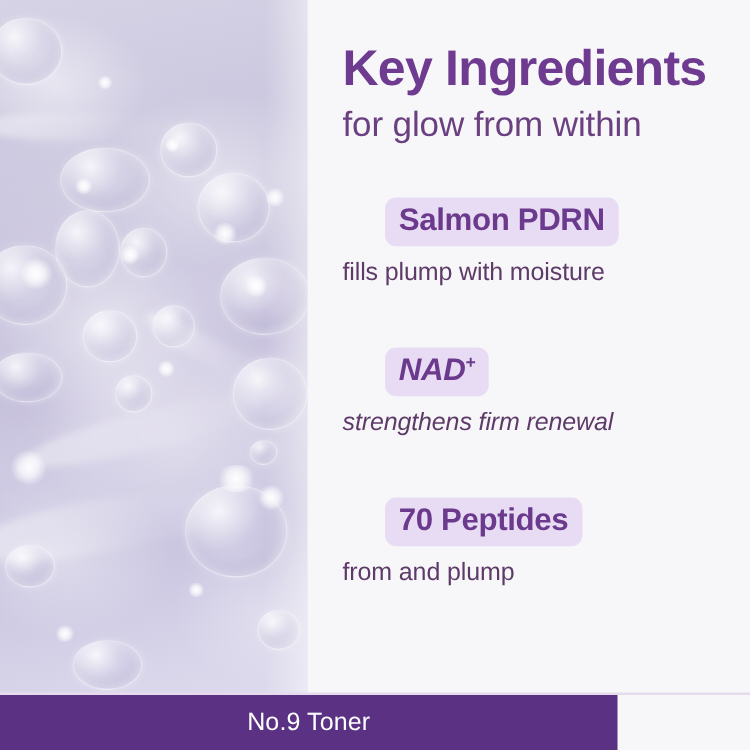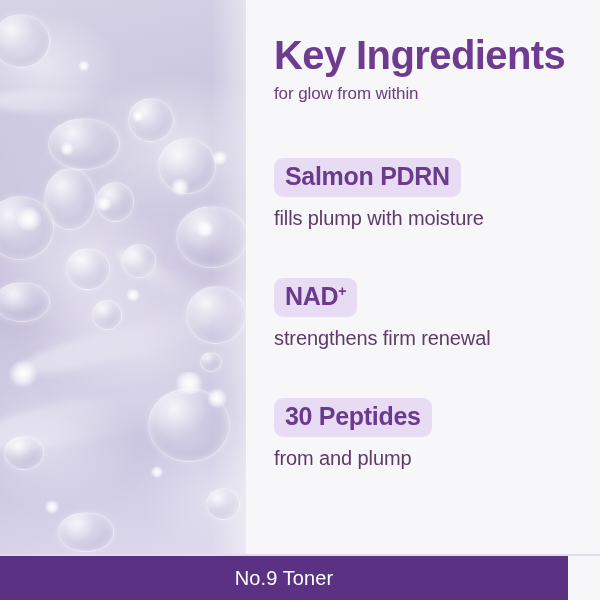--- a/index.html
+++ b/index.html
@@ -99,64 +99,65 @@
     font-size:40px;
     font-weight:700;
     letter-spacing:-0.6px;
     color:#6e3b90;
     line-height:1.05;
     white-space:nowrap;
   }
   #subtitle {
     position:absolute;
     left:28px; top:84px;
-    font-size:17px;
+    font-size:28px;
     font-weight:400;
     color:#6b4080;
     letter-spacing:-0.1px;
     white-space:nowrap;
   }
 
   .ing { position:absolute; left:28px; }
   .ing.i0 { top:158px; }
-  .ing.i1 { top:278px; }
+  .ing.i1 { top:278px;font-style:italic; }
   .ing.i2 { top:398px; }
 
   .badge {
     display:inline-block;
     background:#e7dcf4;
     color:#6b3a8d;
     font-size:25px;
     font-weight:700;
     letter-spacing:-0.3px;
     padding:4px 11px 6px 11px;
     border-radius:9px;
     white-space:nowrap;
     line-height:1.15;
+    margin-left:34px;
   }
   .badge sup {
     font-size:0.56em;
     vertical-align:super;
     line-height:0;
     font-weight:700;
   }
   .desc {
     margin-top:10px;
     font-size:20px;
     font-weight:400;
     color:#5d3a68;
     letter-spacing:-0.1px;
     white-space:nowrap;
   }
 
   
   #footer {
     position:absolute;
     left:0; top:556px;
-    width:568px; height:44px;
+    width:494px; height:44px;
     background:#5b3283;
     display:flex;
     align-items:center;
     justify-content:center;
   }
   #footer-label {
     color:#ffffff;
     font-size:20px;
     font-weight:400;
     letter-spacing:0.1px;
@@ -230,21 +231,21 @@
       <div class="badge"><span>Salmon PDRN</span><sup></sup></div>
       <div class="desc">fills plump with moisture</div>
     </div>
 
     <div class="ing i1">
       <div class="badge"><span>NAD</span><sup>+</sup></div>
       <div class="desc">strengthens firm renewal</div>
     </div>
 
     <div class="ing i2">
-      <div class="badge"><span>30 Peptides</span><sup></sup></div>
+      <div class="badge"><span>70 Peptides</span><sup></sup></div>
       <div class="desc">from and plump</div>
     </div>
 
   </div>
 
   <div id="footer-hairline"></div>
   <div id="footer">
     <span id="footer-label">No.9 Toner</span>
   </div>
 

